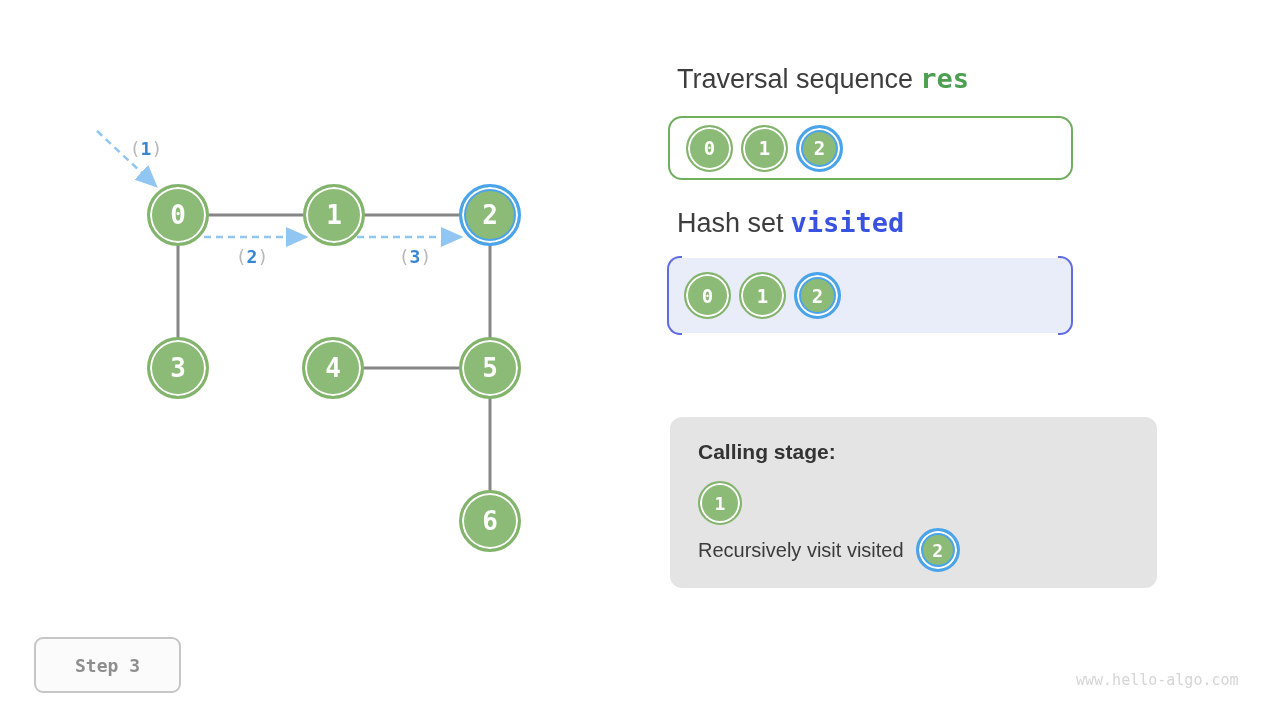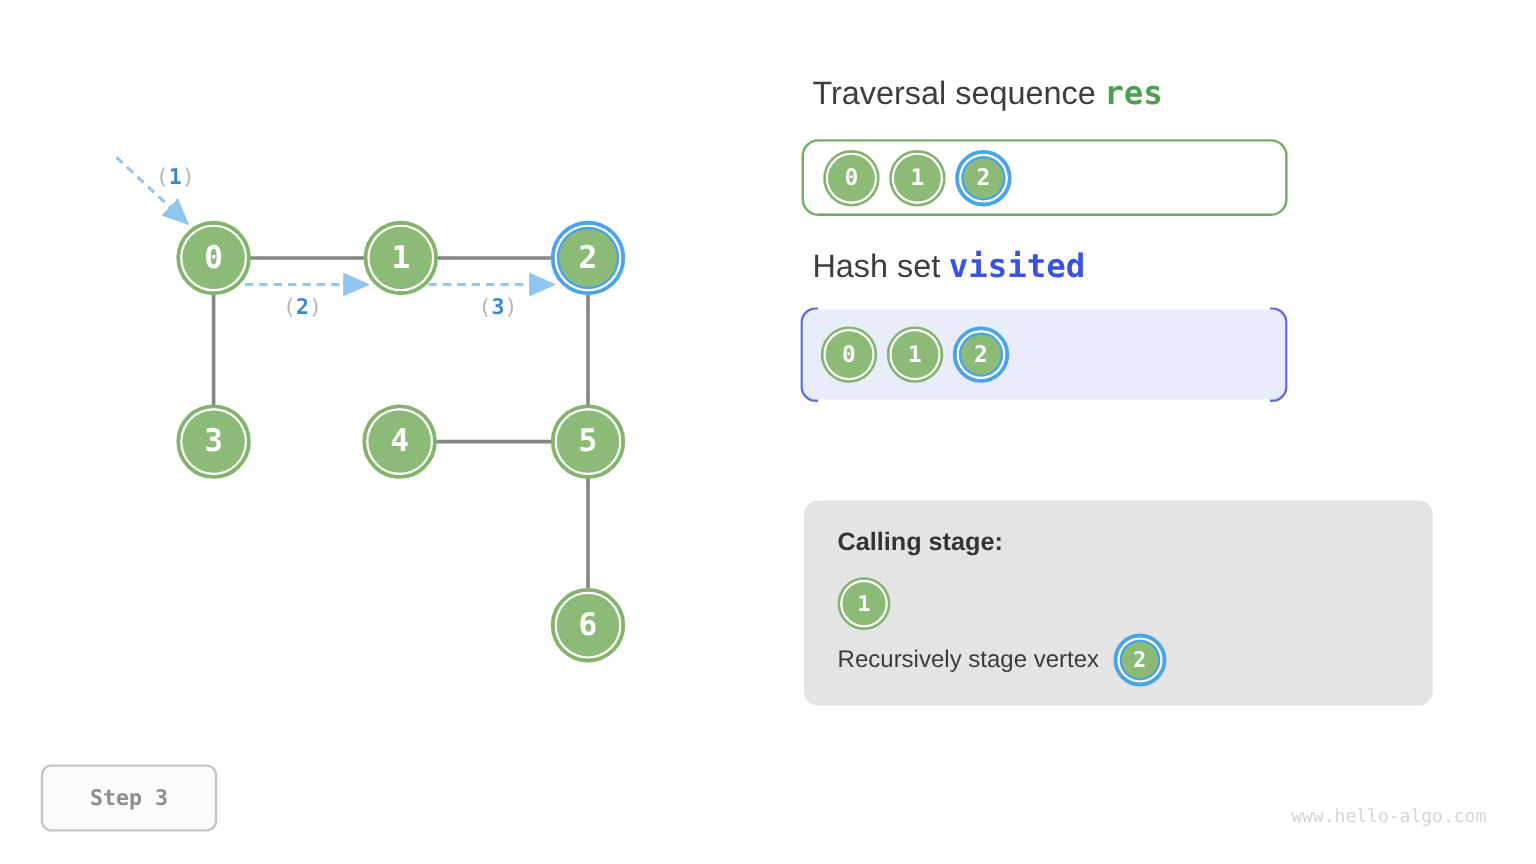--- a/index.html
+++ b/index.html
@@ -70,21 +70,21 @@
   }
   #visited-box{
     position:absolute;left:667px;top:256px;width:406px;height:79px;z-index:2;
   }
   .hash-fill{position:absolute;left:2px;top:2px;right:2px;bottom:2px;background:var(--hashset-bg);border-radius:8px;}
   .bracket{position:absolute;top:0;bottom:0;width:15px;box-sizing:border-box;border:2.5px solid var(--hashset-border);}
   .bracket.left{left:0;border-right:none;border-radius:13px 0 0 13px;}
   .bracket.right{right:0;border-left:none;border-radius:0 13px 13px 0;}
   .hash-items{position:absolute;left:0;top:0;right:0;bottom:0;display:flex;align-items:center;gap:8px;padding-left:17px;}
   #calling-panel{
-    position:absolute;left:670px;top:417px;width:524px;height:171px;box-sizing:border-box;
+    position:absolute;left:670px;top:417px;width:487px;height:171px;box-sizing:border-box;
     background:var(--panel-bg);border-radius:12px;z-index:2;padding:22px 28px;
   }
   .calling-title{font-size:21px;font-weight:bold;color:#333333;line-height:26px;}
   .calling-line{display:flex;align-items:center;gap:12px;height:44px;margin-top:0;font-size:20px;color:#3B3B3B;white-space:nowrap;}
   .calling-line.first{margin-top:16px;}
   .calling-line.next{margin-top:3px;}
   #step-badge{
     position:absolute;left:34px;top:637px;width:147px;height:56px;box-sizing:border-box;z-index:2;
     border:2px solid var(--badge-border);border-radius:9px;background:#FBFBFB;
     display:flex;align-items:center;justify-content:center;
@@ -152,21 +152,21 @@
       </div>
   </div>
 
   <div id="calling-panel">
     <div class="calling-title">Calling stage:</div>
     <div id="calling-lines">
         <div class="calling-line first">
           <div class="snode inline">1</div>
         </div>
         <div class="calling-line next">
-          <span>Recursively stage vertex</span>
+          <span>Recursively visit visited</span>
           <div class="snode inline hl">2</div>
         </div>
       </div>
   </div>
 
   <div id="step-badge">Step 3</div>
   <div id="watermark">www.hello-algo.com</div>
 
 </div>
 

